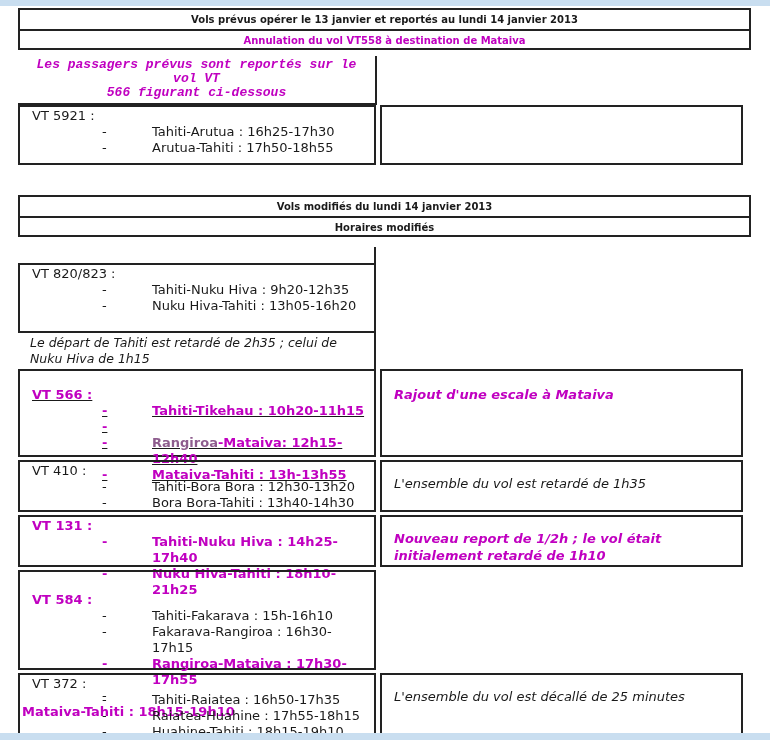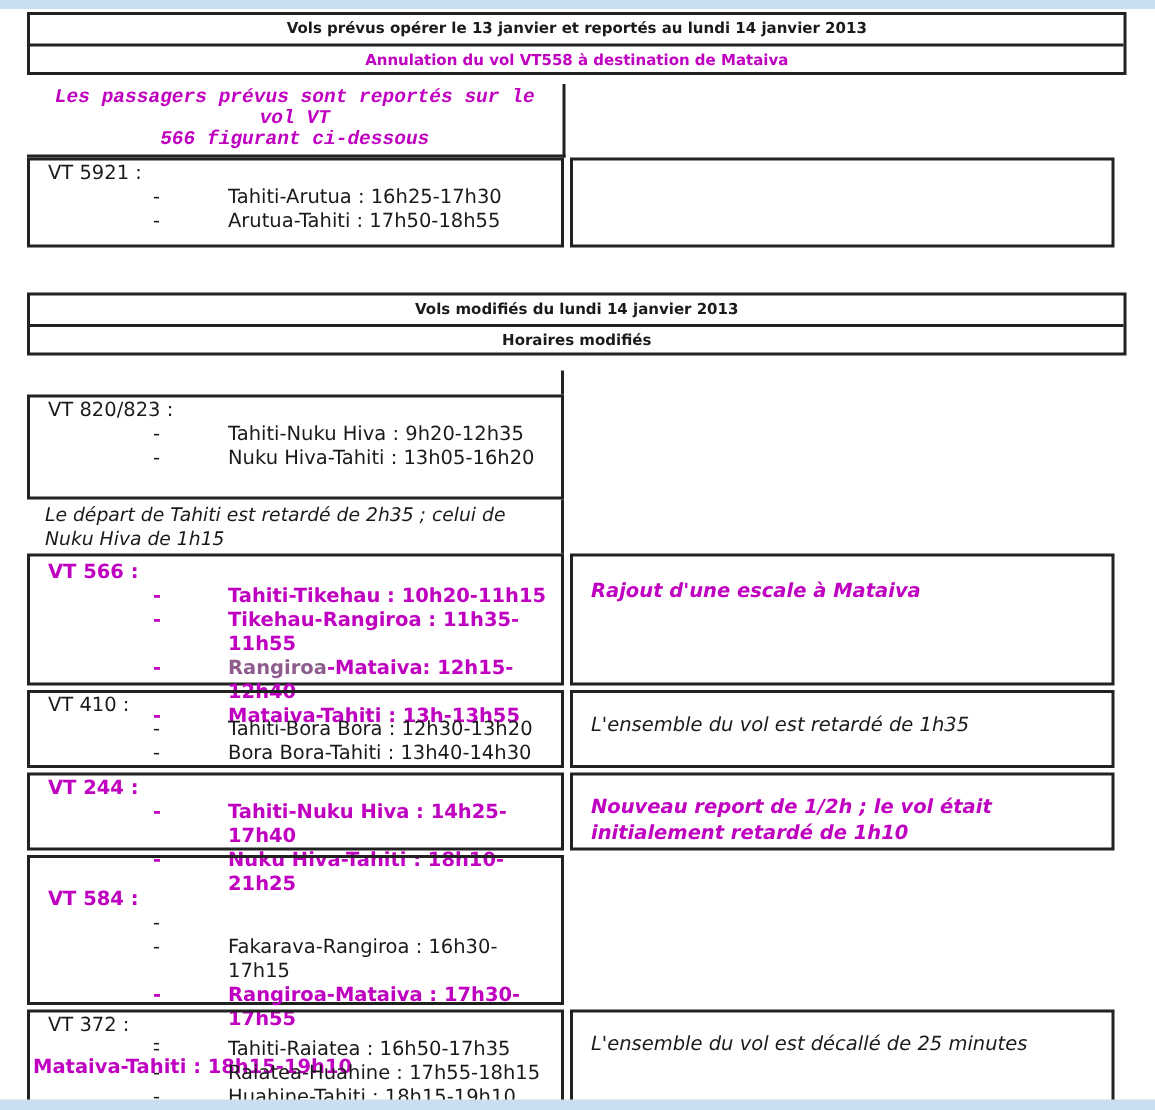--- a/index.html
+++ b/index.html
@@ -113,29 +113,28 @@
 </div>
 
 <div class="row">
   <div class="cl rdiv note-row">
     <div class="lnote">Le départ de Tahiti est retardé de 2h35 ; celui de Nuku Hiva de 1h15</div>
   </div>
   <div class="cr"></div>
 </div>
 
 <div class="row gap3">
-  <div class="cl boxed h88 card ft" style="padding-top:3px;">
+  <div class="cl boxed h88 card ft" style="padding-top:16px;text-decoration:underline;">
     <div class="magenta">VT 566 :</div>
     <div class="leg magenta">
         <span class="d">-</span>
         <span>Tahiti-Tikehau : 10h20-11h15</span>
       </div>
     <div class="leg magenta">
         <span class="d">-</span>
-        <span>Tikehau-Rangiroa : 11h35-11h55</span>
       </div>
     <div class="leg">
         <span class="d magenta">-</span>
         <span><span class="muted">Rangiroa</span><span class="magenta">-Mataiva: 12h15-12h40</span></span>
       </div>
     <div class="leg magenta">
         <span class="d">-</span>
         <span>Mataiva-Tahiti : 13h-13h55</span>
       </div>
   </div>
@@ -160,21 +159,21 @@
   </div>
   <div class="cr boxed h52">
     <div class="rnote" style="padding-top:13px;">
         <span class="w">L'ensemble du vol est retardé de 1h35</span>
       </div>
   </div>
 </div>
 
 <div class="row gap3">
   <div class="cl boxed h52 card ft">
-    <div class="magenta">VT 244 :</div>
+    <div class="magenta">VT 131 :</div>
     <div class="leg magenta">
         <span class="d">-</span>
         <span>Tahiti-Nuku Hiva : 14h25-17h40</span>
       </div>
     <div class="leg magenta">
         <span class="d">-</span>
         <span>Nuku Hiva-Tahiti : 18h10-21h25</span>
       </div>
   </div>
   <div class="cr boxed h52">
@@ -182,20 +181,21 @@
         <span class="w">Nouveau report de 1/2h ; le vol était initialement retardé de 1h10</span>
       </div>
   </div>
 </div>
 
 <div class="row gap3">
   <div class="cl boxed h100 card ft" style="padding-top:20px;">
     <div class="magenta">VT 584 :</div>
     <div class="leg">
         <span class="d">-</span>
+        <span>Tahiti-Fakarava : 15h-16h10</span>
       </div>
     <div class="leg">
         <span class="d">-</span>
         <span>Fakarava-Rangiroa : 16h30-17h15</span>
       </div>
     <div class="leg magenta">
         <span class="d">-</span>
         <span>Rangiroa-Mataiva : 17h30-17h55</span>
       </div>
     <div class="leg">

